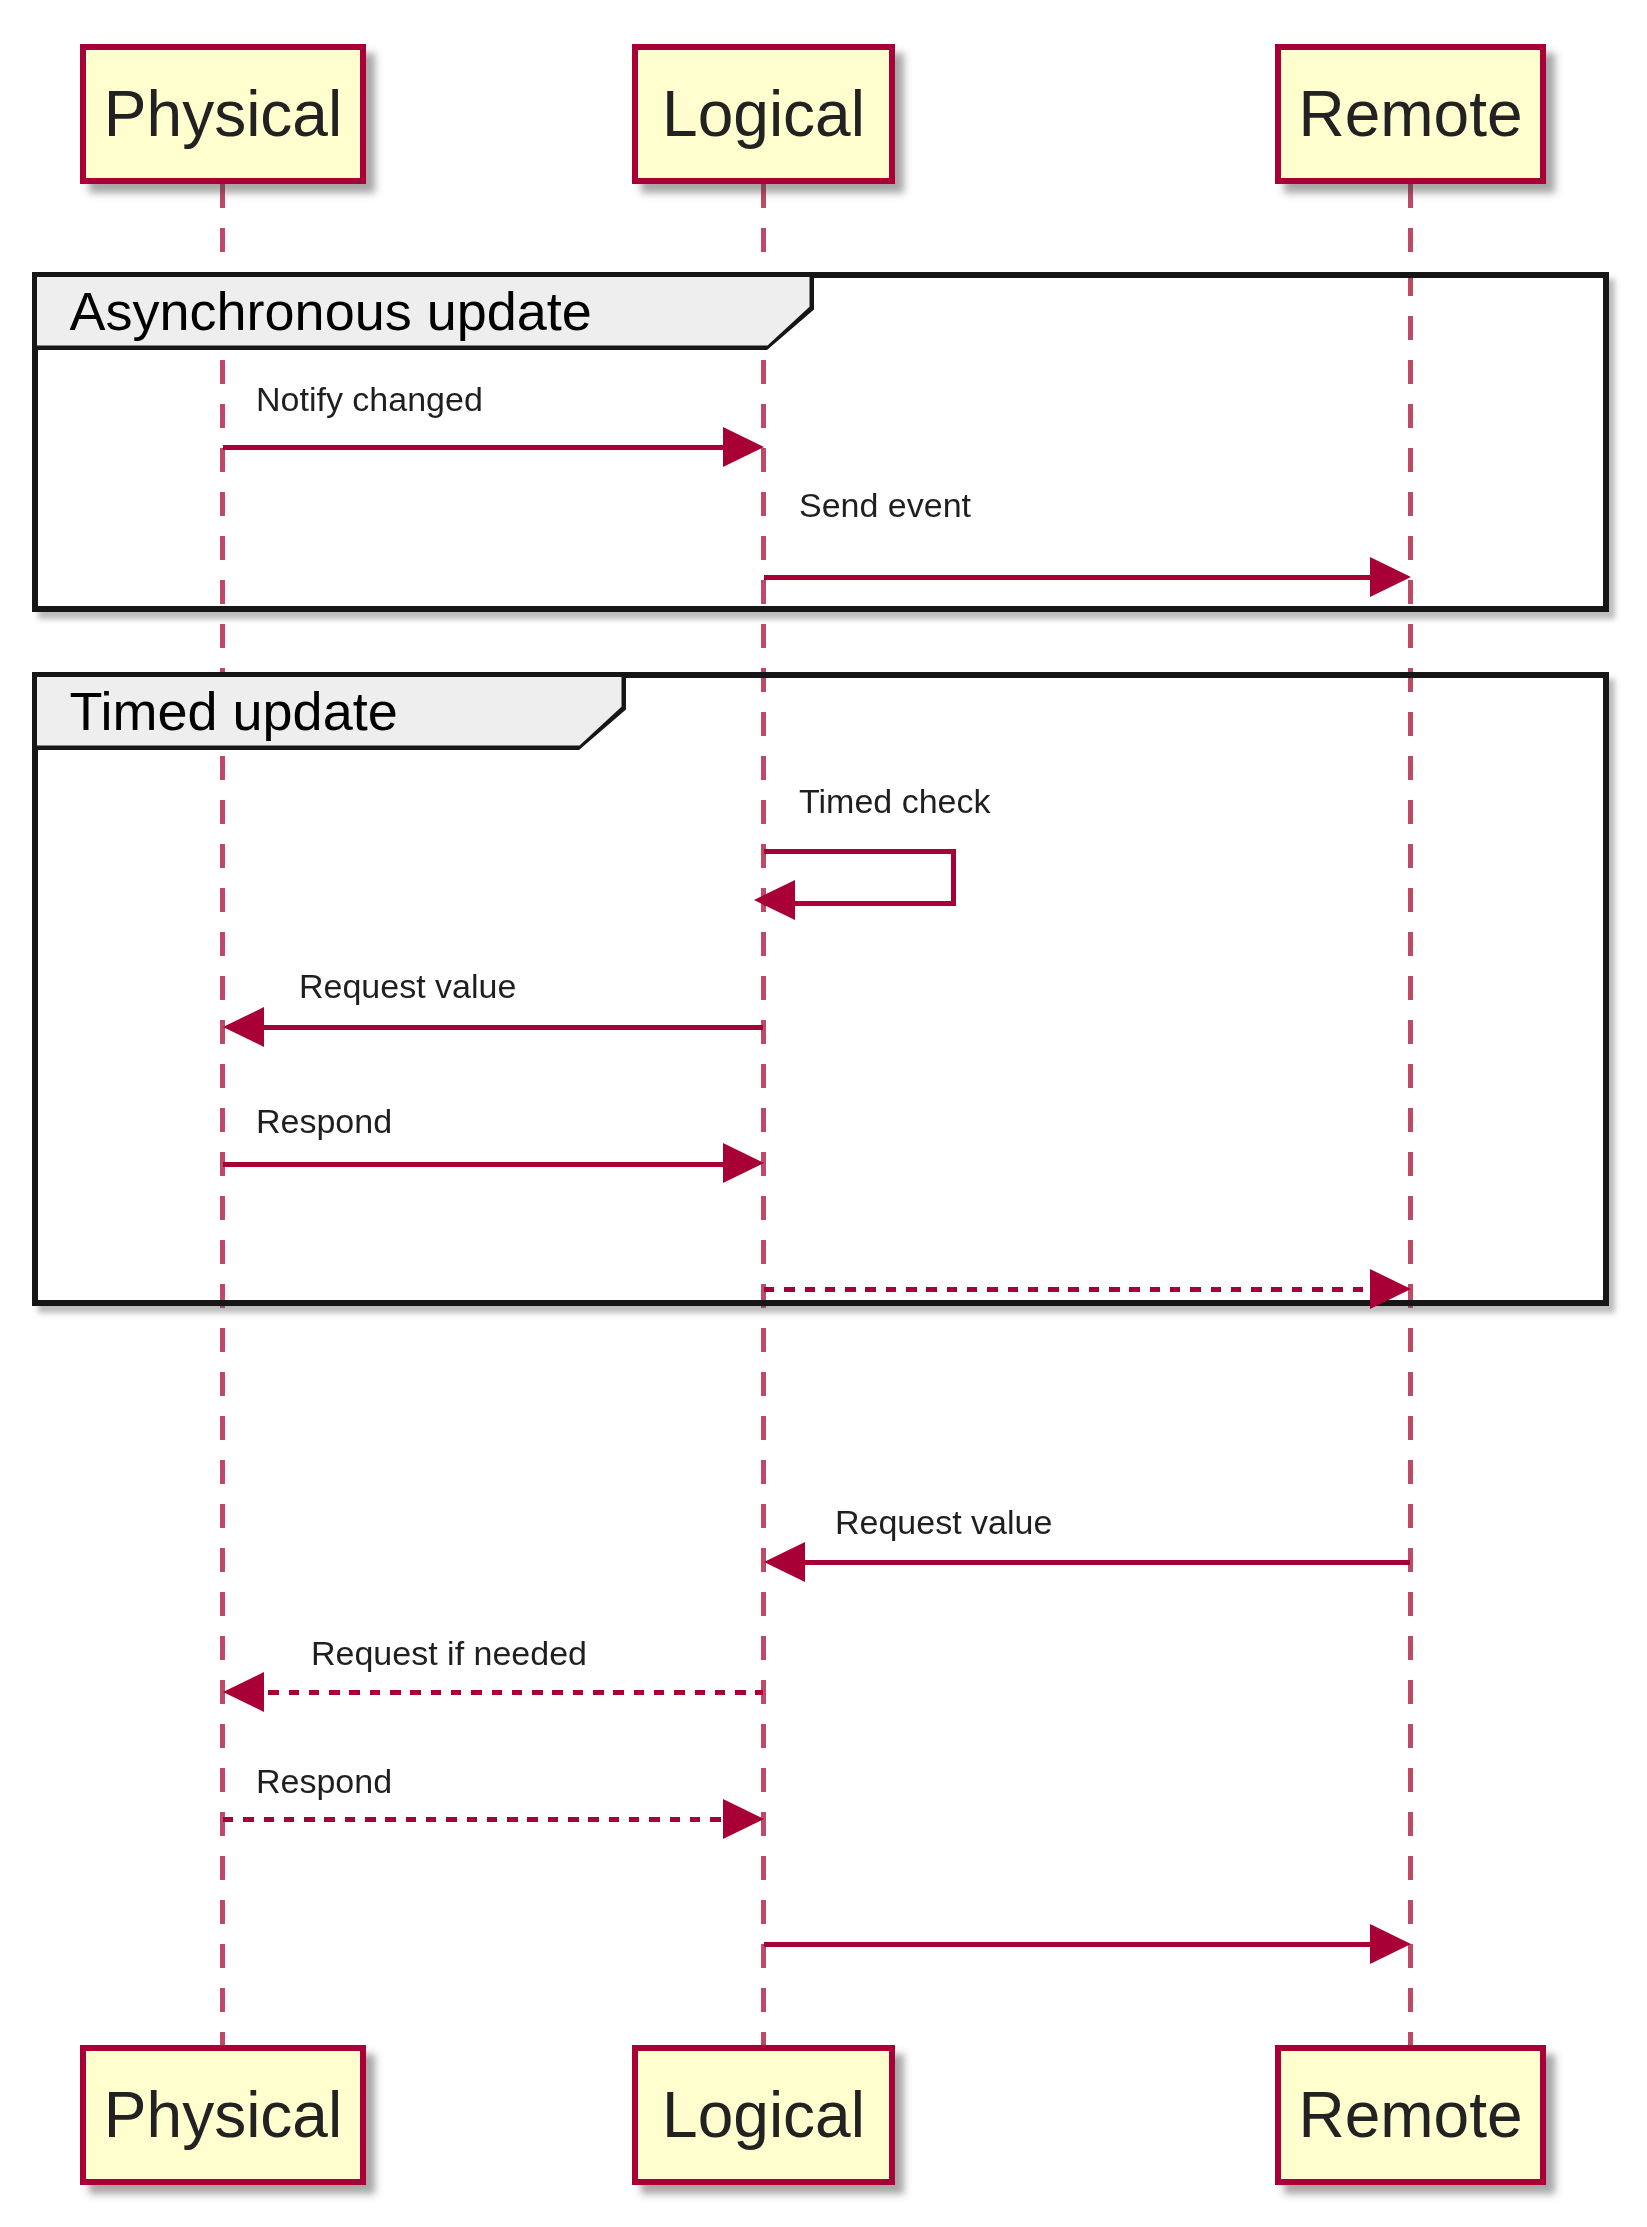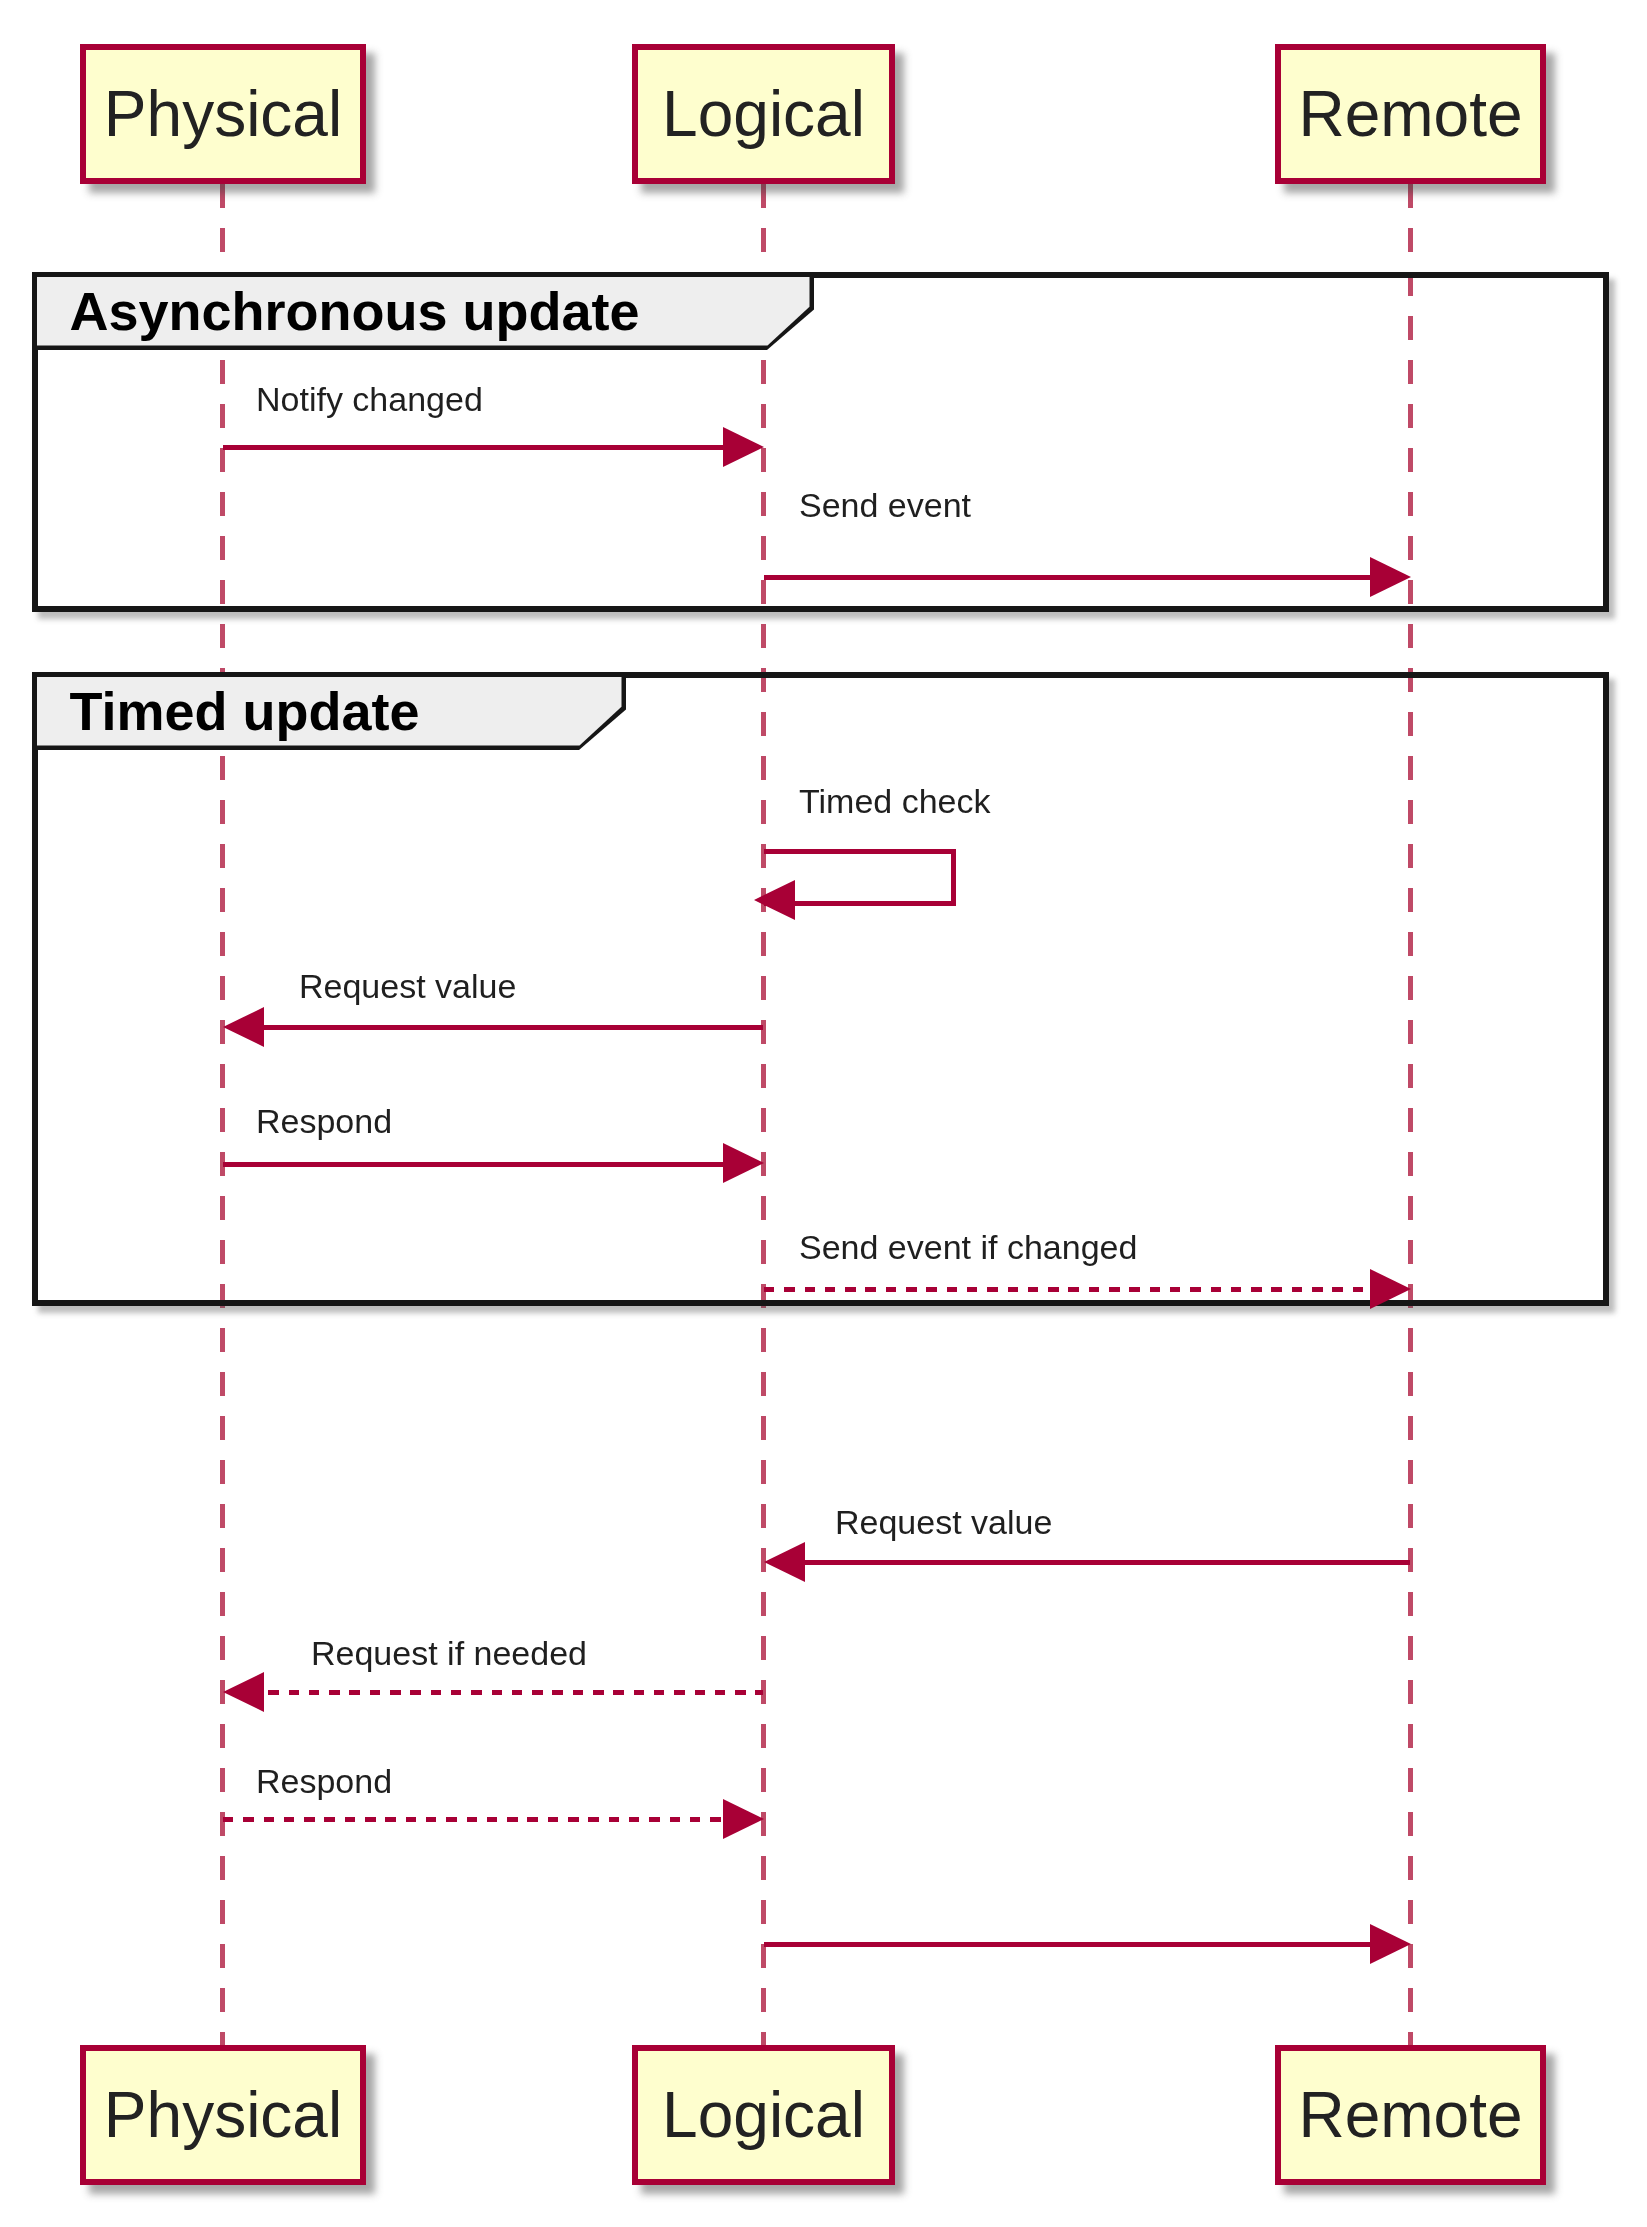--- a/index.html
+++ b/index.html
@@ -37,21 +37,21 @@
     position:absolute;top:-6px;left:-6px;height:78px;
     background:#161616;
     clip-path:polygon(0 0,100% 0,100% 48%,calc(100% - 47px) 100%,0 100%);
   }
   .tab-inner{
     position:absolute;top:4.5px;left:4.5px;right:4.5px;bottom:4.5px;
     background:#EEEEEE;
     clip-path:polygon(0 0,100% 0,100% 44%,calc(100% - 42px) 100%,0 100%);
     display:flex;align-items:center;
     padding-left:33px;box-sizing:border-box;
-    font-size:54px;font-weight:bold;color:#000;
+    font-size:54px;font-weight:normal;color:#000;
   }
   
   .msg-label{
     position:absolute;font-size:34px;color:#1f1f1f;white-space:nowrap;
   }
   .mline{position:absolute;height:5.3px;background:#A80036;}
   .mline.dotted{
     background:repeating-linear-gradient(to right,#A80036 0 10.5px,transparent 10.5px 20.3px);
   }
   .head{position:absolute;width:0;height:0;border-top:20.3px solid transparent;border-bottom:20.3px solid transparent;}
@@ -105,21 +105,20 @@
   <div class="head l" style="left:754px;top:880px;"></div>
 
   <div class="msg-label" style="left:299px;top:967px;">Request value</div>
   <div class="mline" style="left:248px;top:1025px;width:515px;"></div>
   <div class="head l" style="left:223px;top:1007px;"></div>
 
   <div class="msg-label" style="left:256px;top:1102px;">Respond</div>
   <div class="mline" style="left:223px;top:1162px;width:515px;"></div>
   <div class="head r" style="left:723px;top:1143px;"></div>
 
-  <div class="msg-label" style="left:799px;top:1228px;">Send event if changed</div>
   <div class="mline dotted" style="left:764px;top:1287px;width:621px;"></div>
   <div class="head r" style="left:1370px;top:1269px;"></div>
 
   <div class="msg-label" style="left:835px;top:1503px;">Request value</div>
   <div class="mline" style="left:789px;top:1560px;width:621px;"></div>
   <div class="head l" style="left:764px;top:1542px;"></div>
 
   <div class="msg-label" style="left:299px;top:1634px;margin-left:12px;">Request if needed</div>
   <div class="mline dotted" style="left:248px;top:1690px;width:515px;"></div>
   <div class="head l" style="left:223px;top:1672px;"></div>

